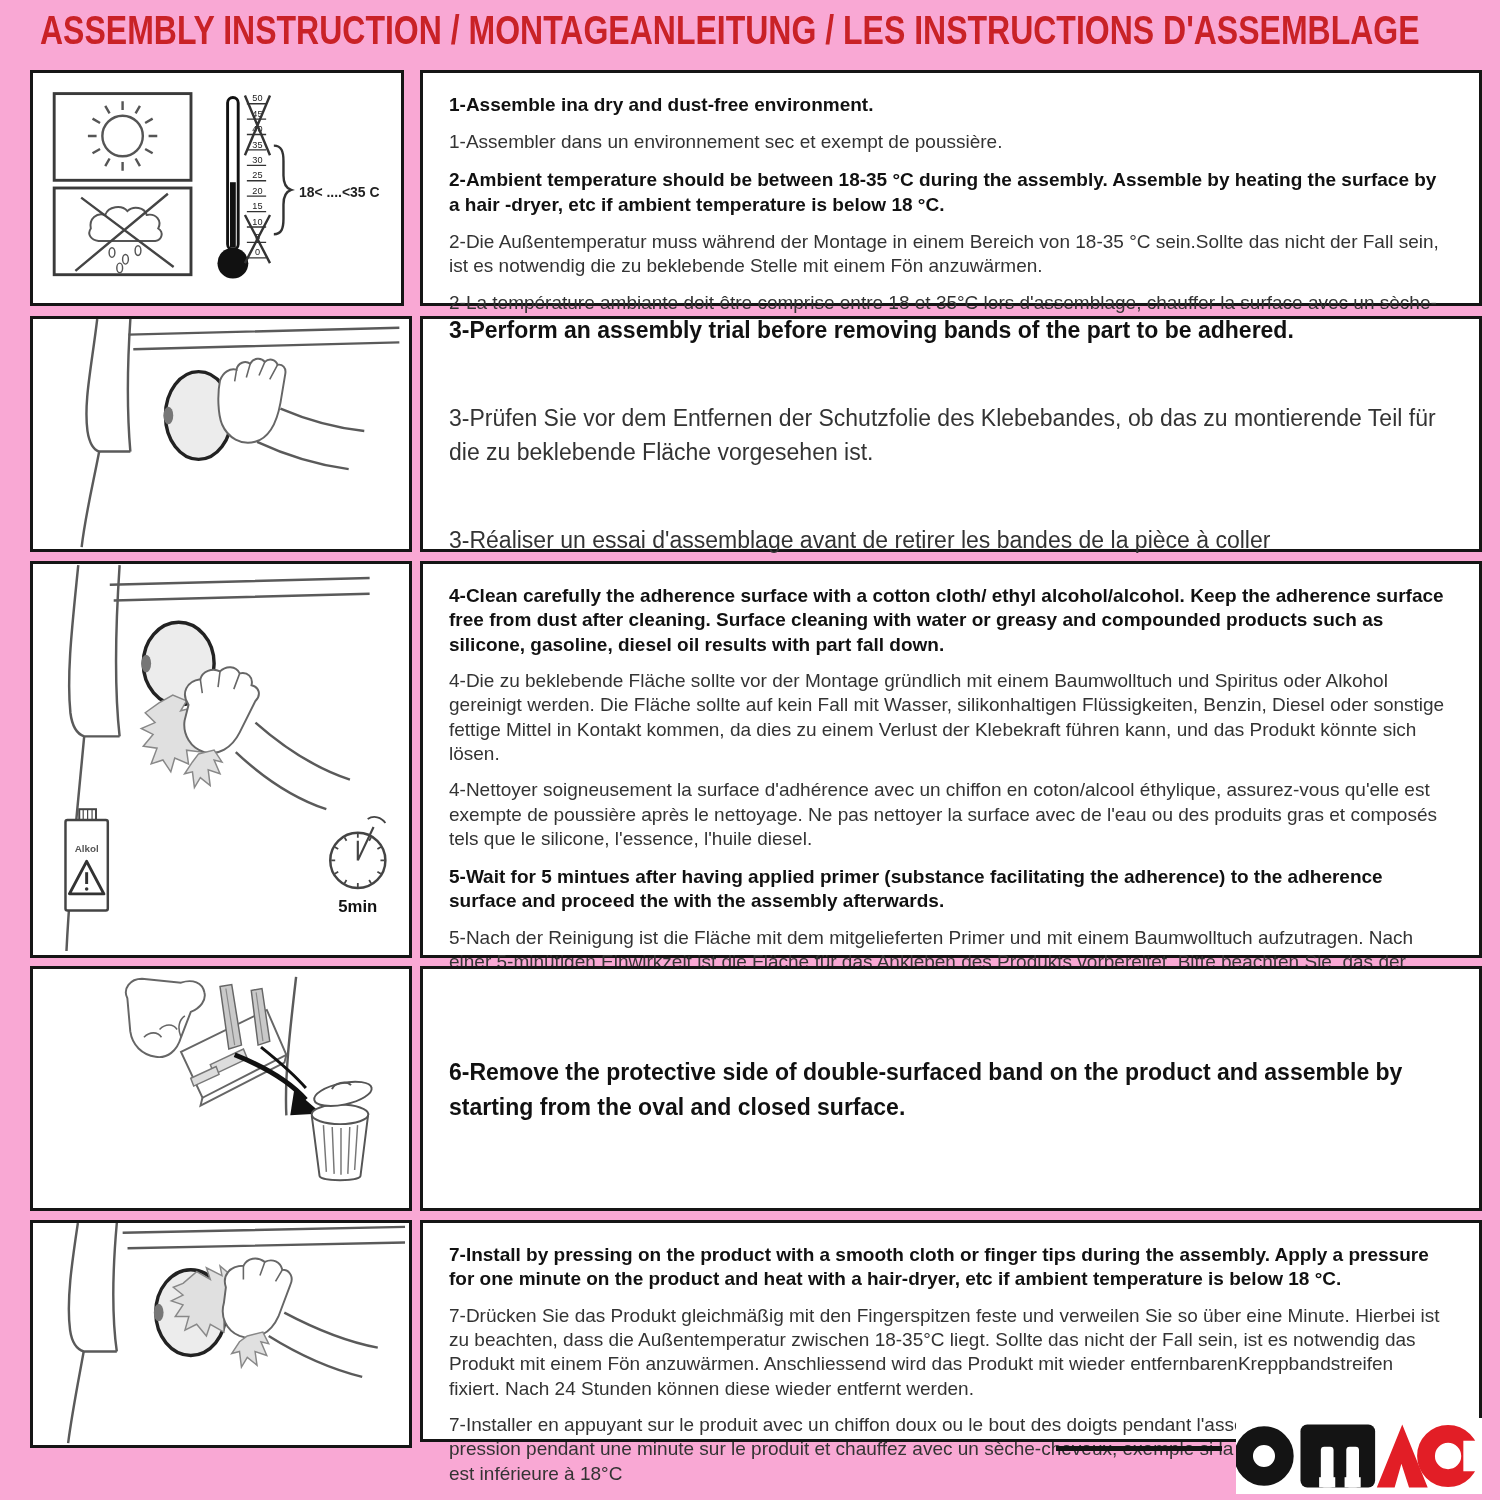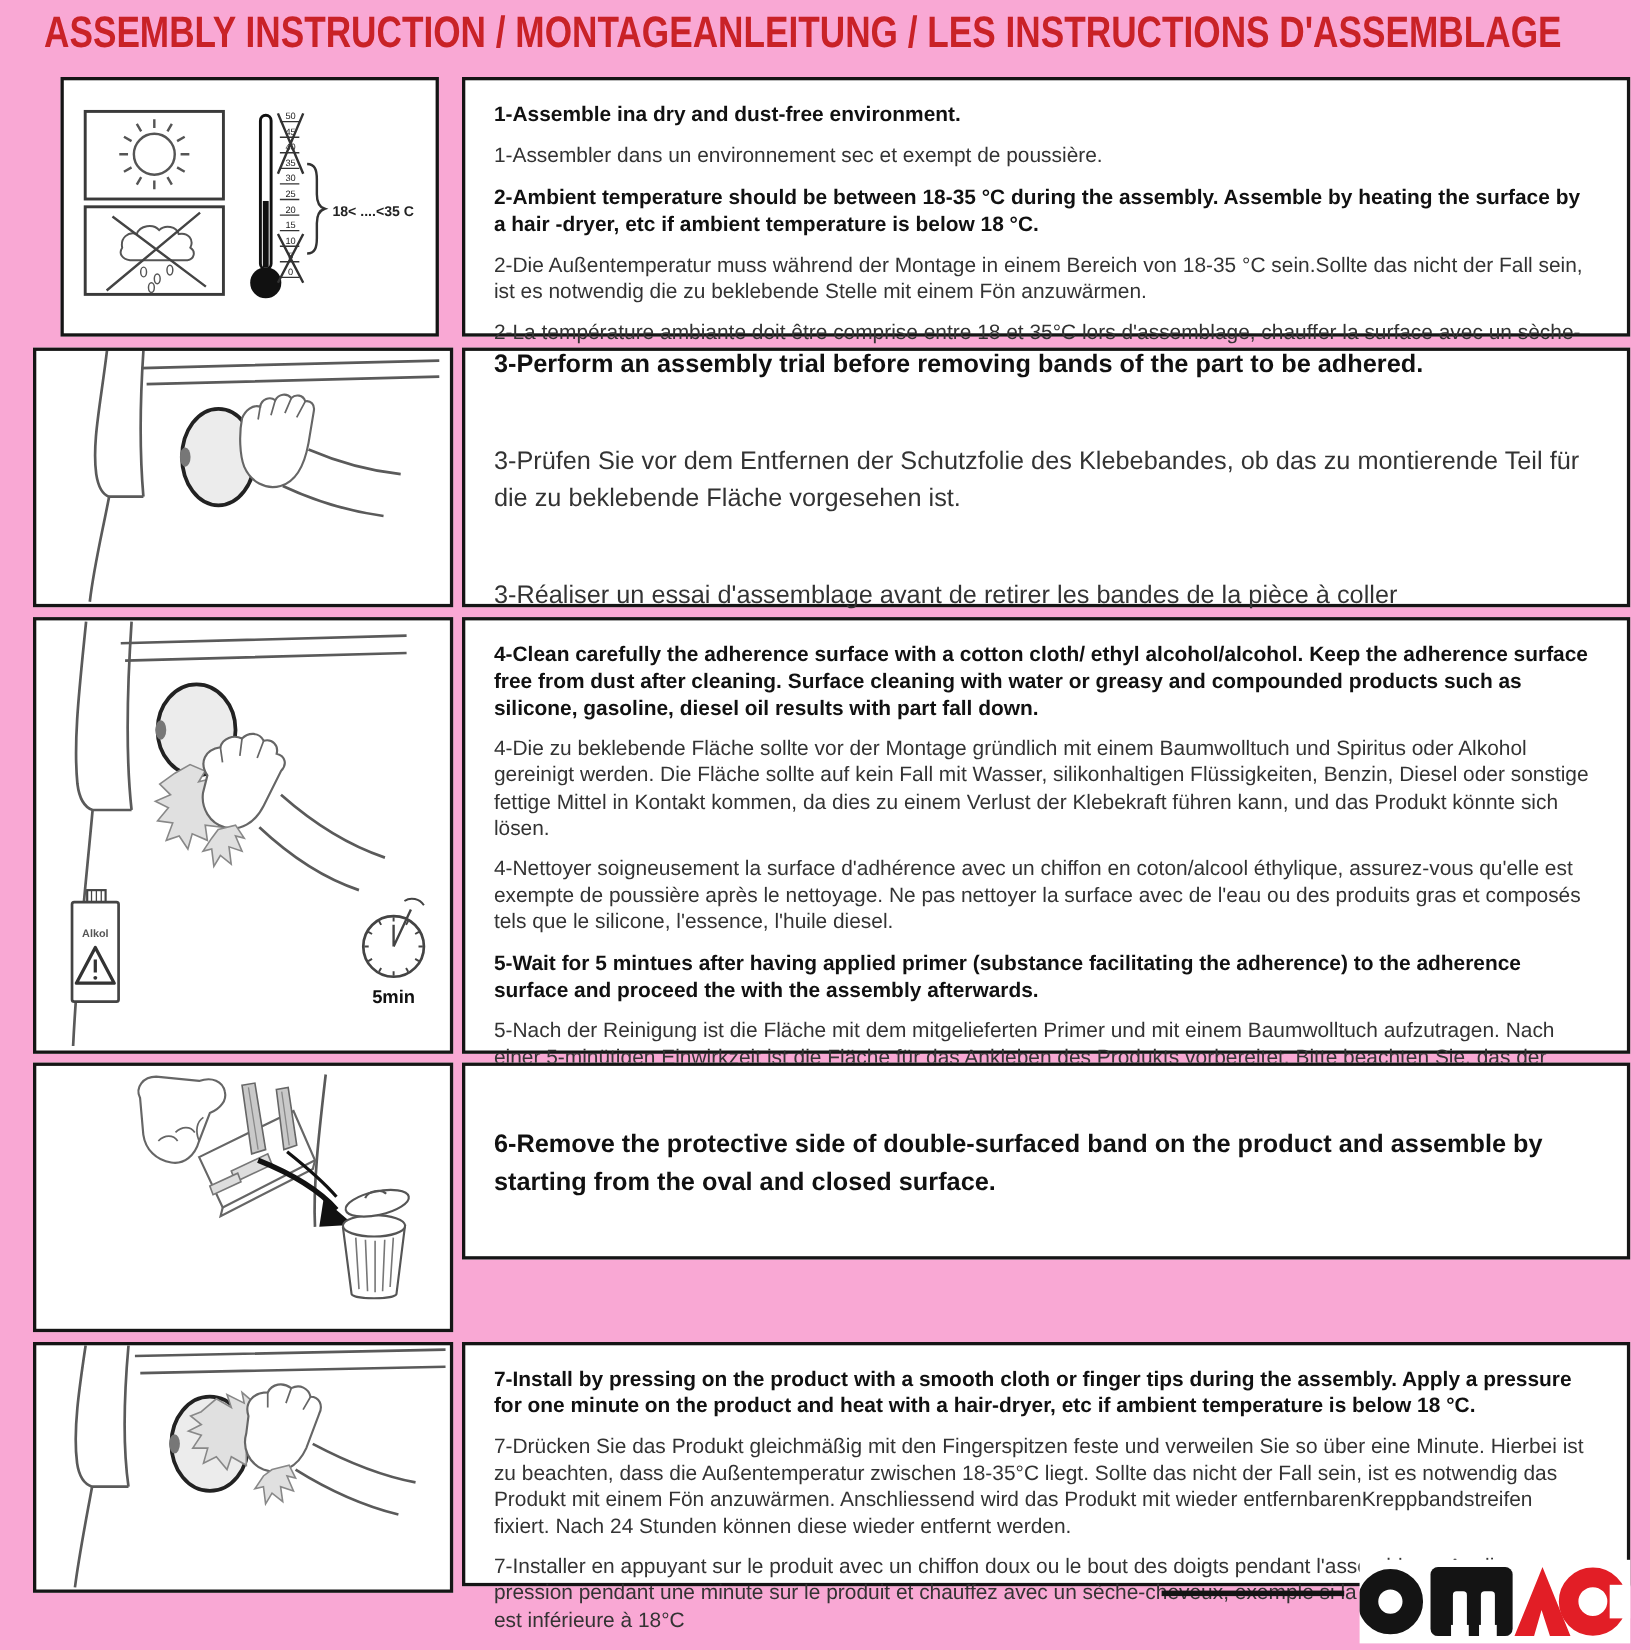--- a/index.html
+++ b/index.html
@@ -13,28 +13,28 @@
   .text{padding:8px 18px 6px 14px;}
   .vcenter{display:flex;flex-direction:column;justify-content:center;}
   .para{margin:12px;}
   .b{font-weight:bold;color:#111;}
   .n{font-weight:normal;color:#333;}
   .gap{margin-top:14px;}
   .t19{font-size:19px;line-height:1.3;}
   .t18{font-size:19px;line-height:1.28;}
   .t23{font-size:23px;line-height:1.48;}
   
-  #i1{top:70px;left:30px;width:344px;height:236px;margin-left:25px;}
+  #i1{top:70px;left:30px;width:374px;height:236px;}
   #t1{top:70px;left:420px;width:1062px;height:236px;}
   #i2{top:316px;left:30px;width:382px;height:236px;}
   #t2{top:316px;left:420px;width:1062px;height:236px;gap:30px;}
   #i3{top:561px;left:30px;width:382px;height:397px;}
   #t3{top:561px;left:420px;width:1062px;height:397px;}
   #i4{top:966px;left:30px;width:382px;height:245px;}
-  #t4{top:966px;left:420px;width:1062px;height:179px;}
+  #t4{top:966px;left:420px;width:1062px;height:245px;}
   #i5{top:1220px;left:30px;width:382px;height:228px;}
   #t5{top:1220px;left:420px;width:1062px;height:222px;}
   .logo-line{position:absolute;top:1446px;left:1056px;width:166px;height:5px;background:#141414;}
   .logo{position:absolute;top:1418px;left:1236px;width:246px;height:76px;background:#fff;}
   .logo svg{display:block;width:100%;height:100%;}
   .ln{stroke:#5a5a5a;stroke-width:2.5;fill:none;}
   .hand{fill:#fff;stroke:#666;stroke-width:2;}
   .cloth{fill:#e0e0e0;stroke:#888;stroke-width:1.5;}
   svg text{font-family:"Liberation Sans",sans-serif;}
 </style>

